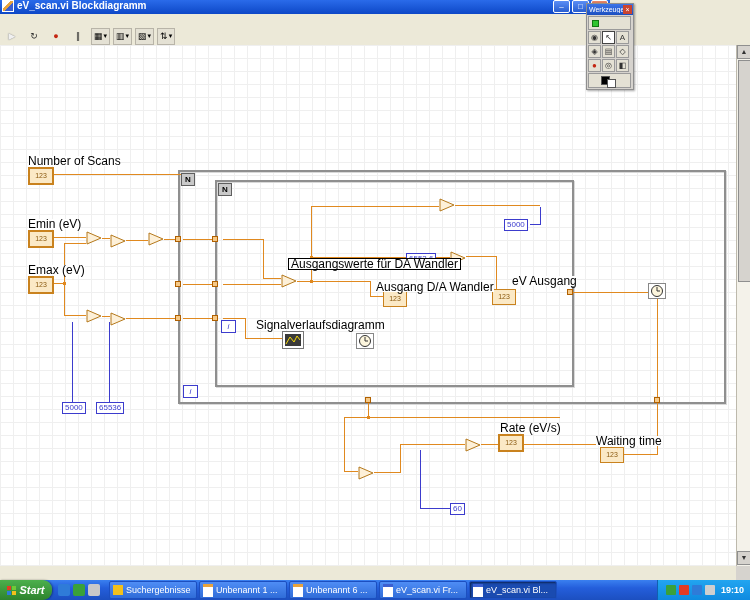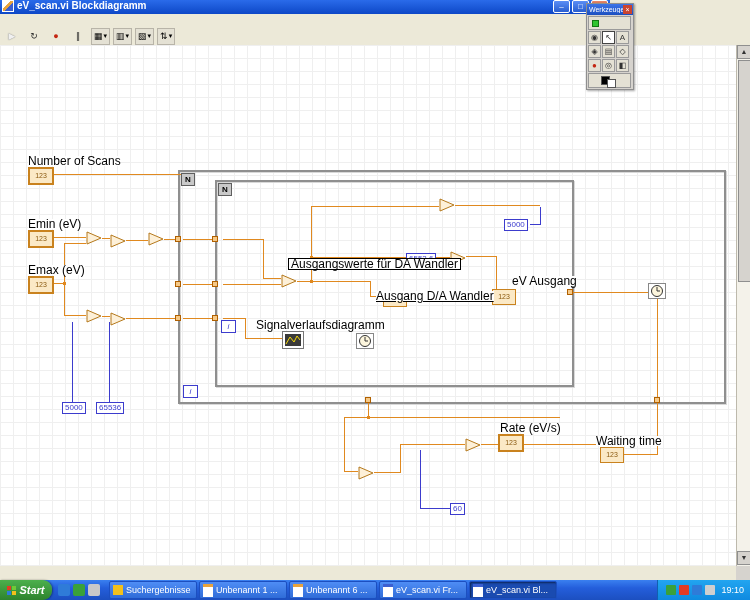--- a/index.html
+++ b/index.html
@@ -77,21 +77,21 @@
   .flag{width:9px;height:9px;display:grid;grid-template-columns:4px 4px;grid-gap:1px;margin-right:3px;}
   .flag div{width:4px;height:4px;}
   .ql{display:flex;align-items:center;margin-left:6px;}
   .ql div{width:12px;height:12px;margin-right:3px;border-radius:2px;}
   .tb-items{display:flex;align-items:center;margin-left:6px;flex:1;}
   .tb-btn{width:86px;height:16px;margin-right:2px;background:linear-gradient(180deg,#4f8df5,#2f6cd8);border:1px solid #1c4fc0;border-radius:2px;display:flex;align-items:center;color:#fff;font-size:9px;overflow:hidden;white-space:nowrap;}
   .tb-btn.active{background:linear-gradient(180deg,#1c4aa8,#16складe?);}
   .tb-btn.active{background:#1a4bb0;box-shadow:inset 1px 1px 2px rgba(0,0,0,.5);}
   .tb-ic{width:10px;height:10px;margin:0 3px;flex:0 0 auto;}
   .tb-lbl{overflow:hidden;text-overflow:ellipsis;}
-  .tray{height:20px;background:linear-gradient(180deg,#22a5f0,#0f8ae0);display:flex;align-items:center;padding:0 6px 0 8px;border-left:1px solid #1060b0;}
+  .tray{height:20px;background:linear-gradient(180deg,#22a5f0,#0f8ae0);display:flex;align-items:center;padding:0 6px 0 8px;border-left:1px solid #1060b0;font-weight:bold;}
   .tray .ti{width:10px;height:10px;margin-right:3px;border-radius:1px;}
   .tray .clock{color:#fff;font-size:9px;margin-left:3px;}
 </style>
 </head>
 <body>
 
 <div class="screen">
 
   <div class="titlebar">
     <div class="appicon"></div>
@@ -281,21 +281,21 @@
     <div class="const" style="left:62px;top:357px;">5000</div>
     <div class="const" style="left:96px;top:357px;">65536</div>
     <div class="const" style="left:406px;top:208px;">6553.6</div>
     <div class="const" style="left:504px;top:174px;">5000</div>
     <div class="const" style="left:450px;top:458px;">60</div>
 
     <div class="lbl" style="left:28px;top:111px;">Number of Scans</div>
     <div class="lbl" style="left:28px;top:174px;">Emin (eV)</div>
     <div class="lbl" style="left:28px;top:220px;">Emax (eV)</div>
     <div class="lbl boxed" style="left:288px;top:213px;">Ausgangswerte für DA Wandler</div>
-    <div class="lbl" style="left:376px;top:246px;text-decoration:underline;">Ausgang D/A Wandler</div>
+    <div class="lbl" style="left:376px;top:237px;">Ausgang D/A Wandler</div>
     <div class="lbl" style="left:512px;top:231px;">eV Ausgang</div>
     <div class="lbl" style="left:256px;top:275px;">Signalverlaufsdiagramm</div>
     <div class="lbl" style="left:500px;top:378px;">Rate (eV/s)</div>
     <div class="lbl" style="left:596px;top:391px;">Waiting time</div>
 
 
   </div>
 
   <div class="palette">
     <div class="pal-title">

